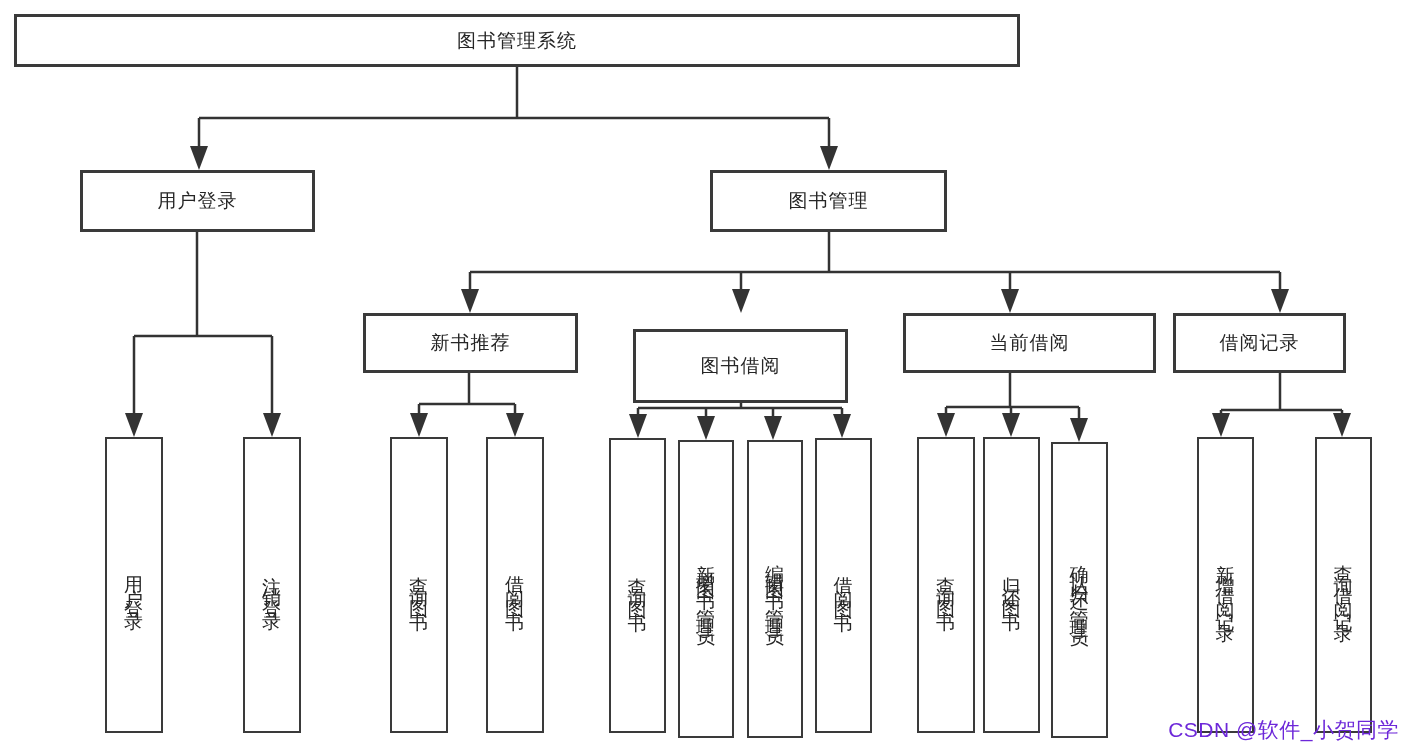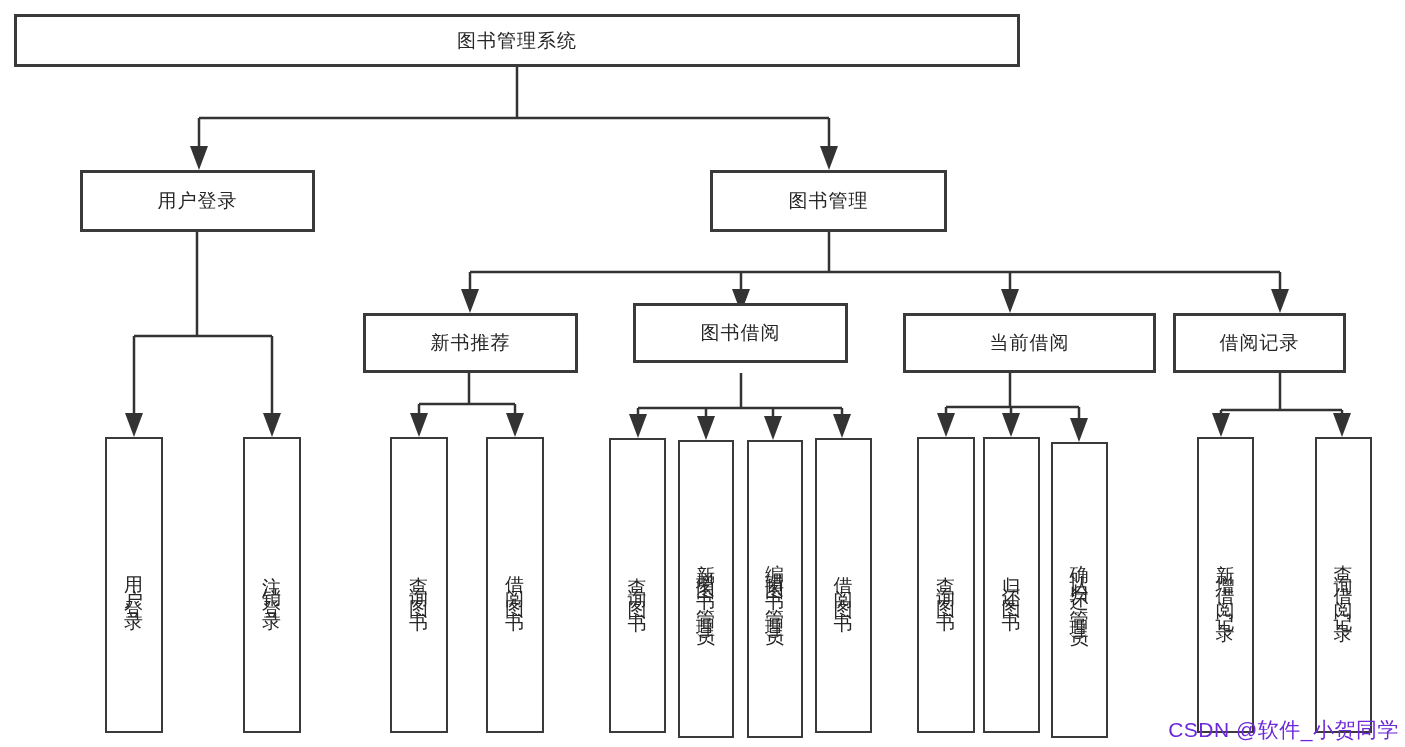--- a/index.html
+++ b/index.html
@@ -105,21 +105,21 @@
   <div class="hbox" style="left:80px;top:170px;width:235px;height:62px">
     <span>用户登录</span>
   </div>
   <div class="hbox" style="left:710px;top:170px;width:237px;height:62px">
     <span>图书管理</span>
   </div>
 
   <div class="hbox" style="left:363px;top:313px;width:215px;height:60px">
     <span>新书推荐</span>
   </div>
-  <div class="hbox" style="left:633px;top:303px;width:215px;height:60px">
+  <div class="hbox" style="left:633px;top:329px;width:215px;height:74px">
     <span>图书借阅</span>
   </div>
   <div class="hbox" style="left:903px;top:313px;width:253px;height:60px">
     <span>当前借阅</span>
   </div>
   <div class="hbox" style="left:1173px;top:313px;width:173px;height:60px">
     <span>借阅记录</span>
   </div>
 
   <div class="vbox" style="left:105px;top:437px;width:58px;height:296px">

